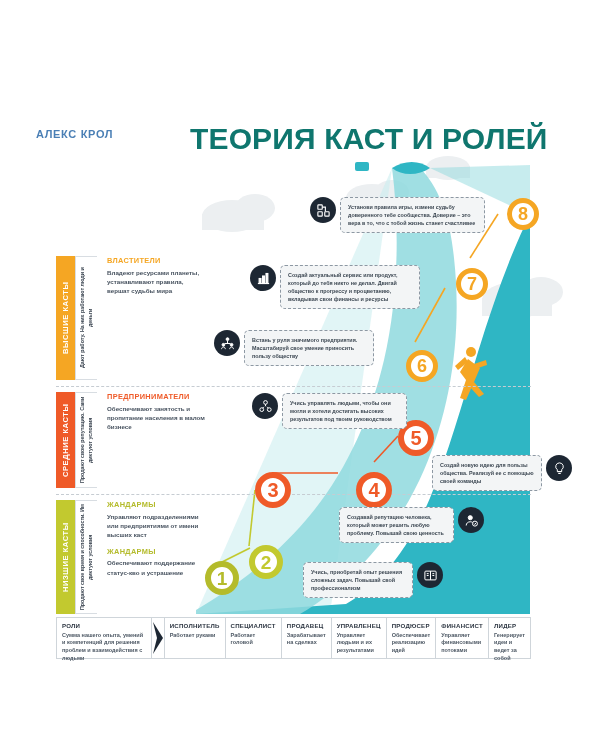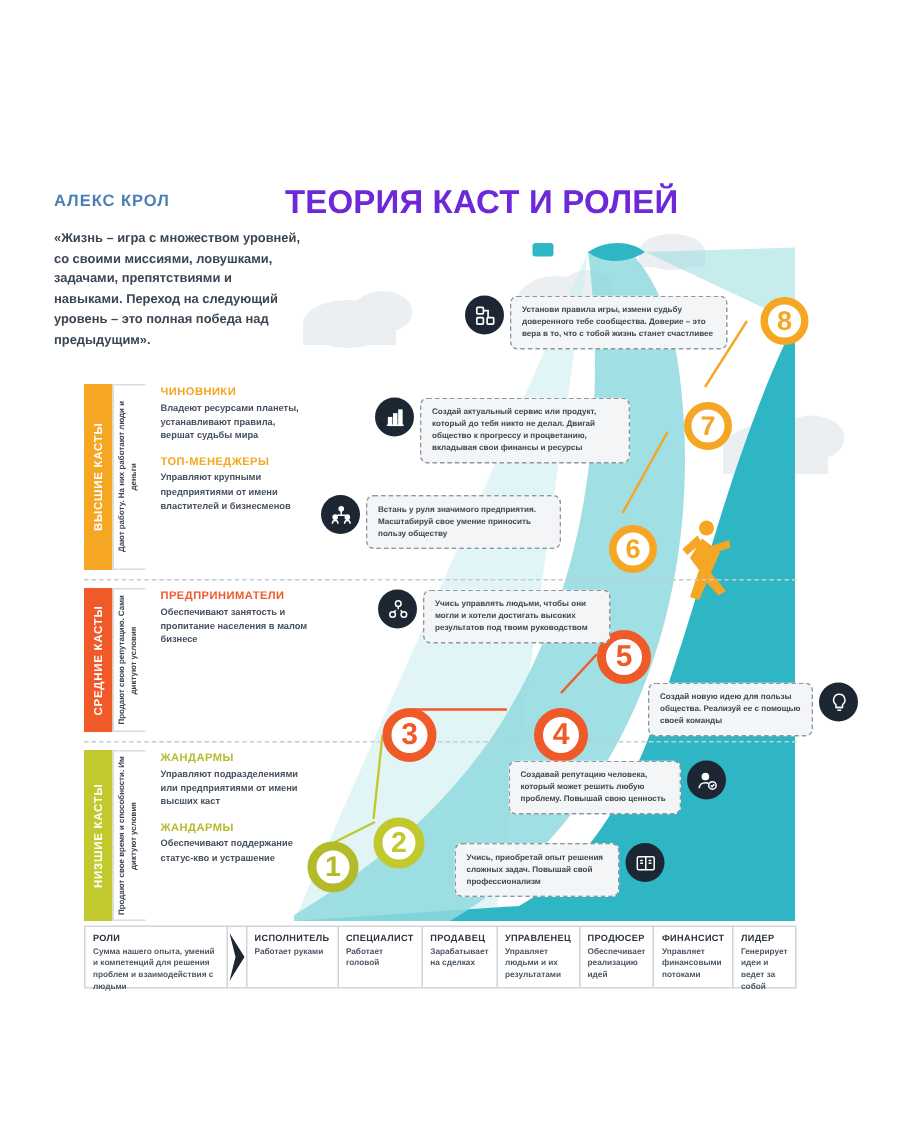--- a/index.html
+++ b/index.html
@@ -21,22 +21,22 @@
     position: absolute; left: 36px; top: 128px;
     font-size: 11px; font-weight: 700; letter-spacing: .06em;
     color: #4a7fb5;
   }
   .quote {
     position: absolute; left: 36px; top: 152px; width: 165px;
     font-size: 8.6px; line-height: 1.58; color: #3b4654; font-weight: 600;
   }
   .title {
     position: absolute; left: 190px; top: 122px;
-    font-size: 22px; font-weight: 700; letter-spacing: .005em;
-    color: #6d28d9; white-space: nowrap;
+    font-size: 30px; font-weight: 700; letter-spacing: .005em;
+    color: #0f766e; white-space: nowrap;
   }
 
   
   .band { position: absolute; left: 56px; display: flex; align-items: stretch; }
   .band-tab {
     width: 19px; display: flex; align-items: center; justify-content: center;
     color: #fff; font-size: 7.6px; font-weight: 700; letter-spacing: .07em;
     writing-mode: vertical-rl; transform: rotate(180deg); text-align: center;
   }
   .band-sub {
@@ -158,34 +158,29 @@
       <path d="M468 359 L480 368 L474 382 L466 400 L460 398 L466 380 L460 372 Z"></path>
       <path d="M474 382 L484 394 L479 397 L469 386 Z"></path>
       <path d="M468 362 L458 370 L455 366 L465 357 Z"></path>
       <path d="M474 364 L486 360 L487 365 L475 369 Z"></path>
     </g>
 
     <rect x="355" y="162" width="14" height="9" rx="2" fill="#2fb6c4"></rect>
   </svg>
 
   <div class="author">АЛЕКС КРОЛ</div>
-  <div class="quote">«Жизнь – игра с множеством уровней, со своими миссиями, ловушками, задачами, препятствиями и навыками. Переход на следующий уровень – это полная победа над предыдущим».</div>
   <h1 class="title">ТЕОРИЯ КАСТ И РОЛЕЙ</h1>
 
   <div class="band" id="band-high">
     <div class="band-tab">ВЫСШИЕ КАСТЫ</div>
     <div class="band-sub">Дают работу. На них работают люди и деньги</div>
     <div class="band-body">
       <div class="grp">
-        <div class="grp-h">ЧИНОВНИКИ</div>
+        <div class="grp-h">ВЛАСТИТЕЛИ</div>
         <div class="grp-p">Владеют ресурсами планеты, устанавливают правила, вершат судьбы мира</div>
-      </div>
-      <div class="grp">
-        <div class="grp-h">ТОП-МЕНЕДЖЕРЫ</div>
-        <div class="grp-p">Управляют крупными предприятиями от имени властителей и бизнесменов</div>
       </div>
     </div>
   </div>
 
   <div class="band-div" style="top:386px"></div>
 
   <div class="band" id="band-mid">
     <div class="band-tab">СРЕДНИЕ КАСТЫ</div>
     <div class="band-sub">Продают свою репутацию. Сами диктуют условия</div>
     <div class="band-body">

